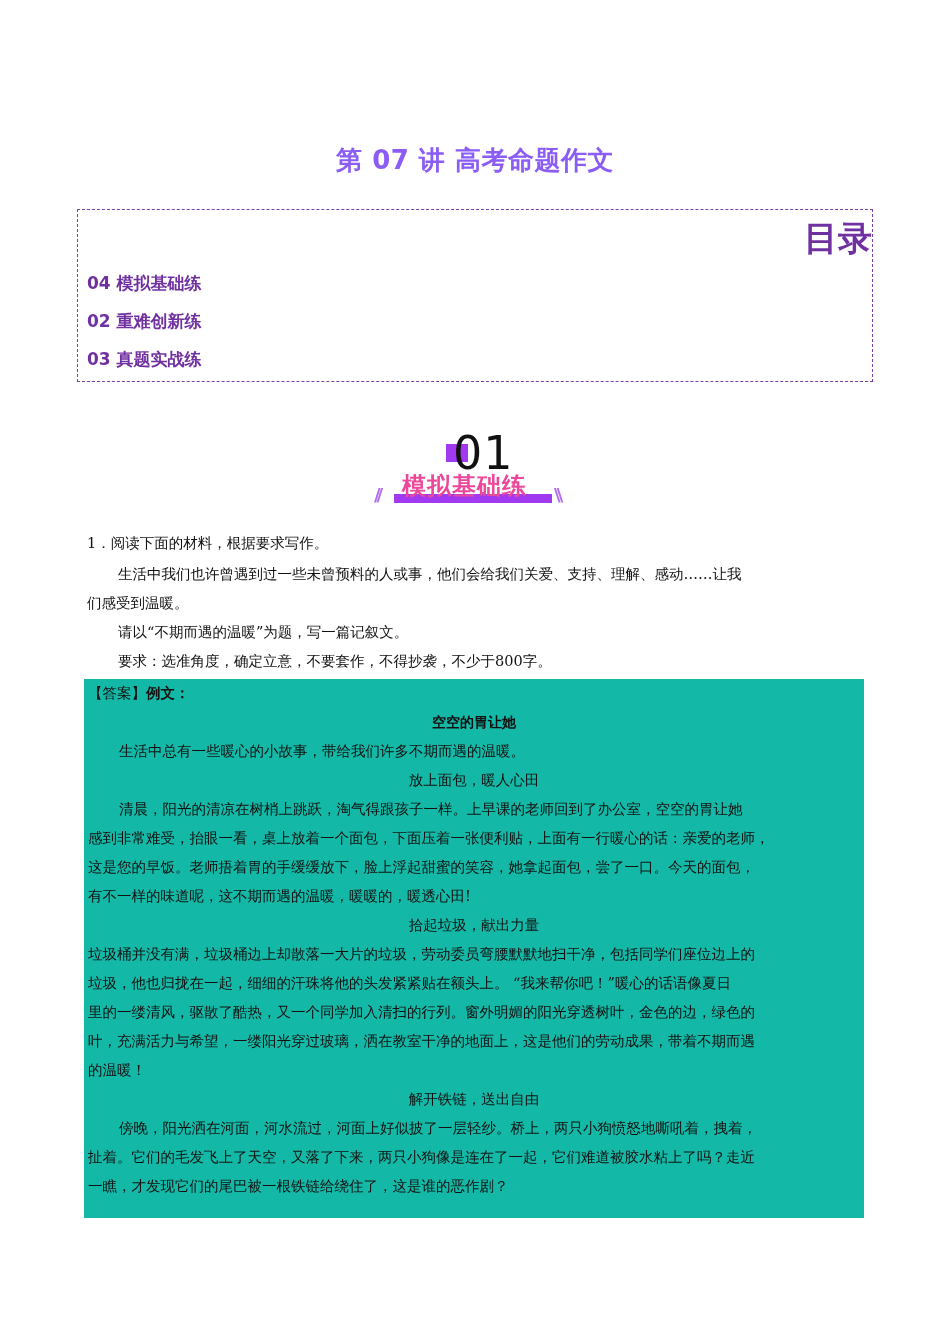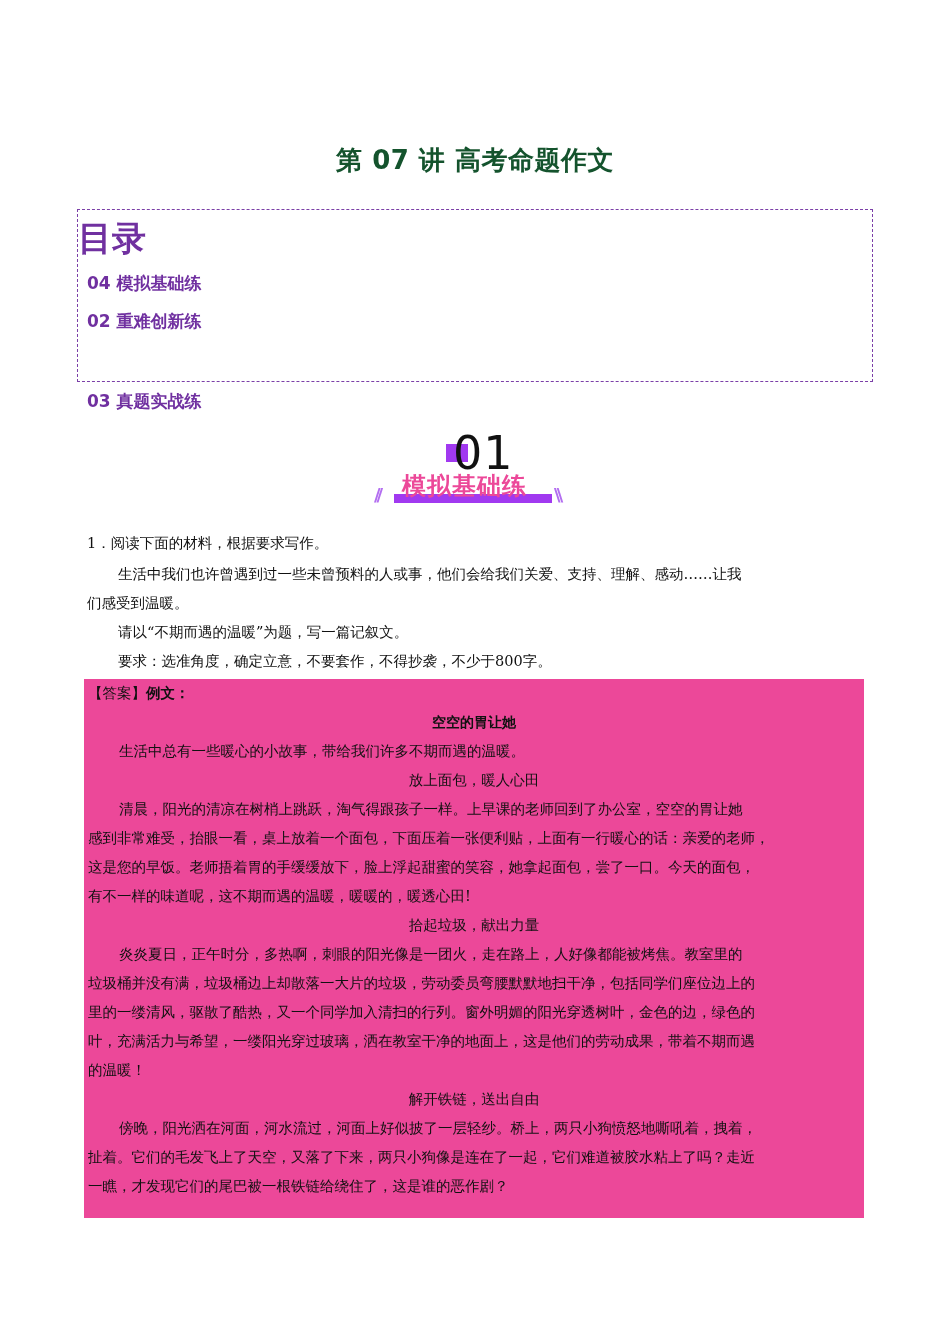--- a/index.html
+++ b/index.html
@@ -2,29 +2,29 @@
 <html><head>
 <meta charset="utf-8">
 <style>
   * { box-sizing: border-box; margin: 0; padding: 0; }
   html, body { width: 950px; height: 1344px; background: #ffffff; }
   body { position: relative; font-family: "DejaVu Serif", "Liberation Serif", serif; color: #111; overflow: hidden; }
 
   .page-title {
     position: absolute; top: 143px; left: 0; width: 950px; text-align: center;
     font-family: "DejaVu Sans", "Liberation Sans", sans-serif;
-    font-size: 26px; font-weight: bold; color: #14532d; letter-spacing: 0.5px;
+    font-size: 26px; font-weight: bold; color: #8b5cf6; letter-spacing: 0.5px;
   }
 
   .toc-box {
     position: absolute; left: 77px; top: 209px; width: 796px; height: 173px;
     border: 1.5px dashed #7b3fa8;
   }
   .toc-heading {
-    position: absolute; top: 6px; left: 0; width: 100%; text-align: left;
+    position: absolute; top: 6px; left: 0; width: 100%; text-align: right;
     font-family: "DejaVu Sans", "Liberation Sans", sans-serif;
     font-size: 34px; font-weight: bold; color: #7030a0;
   }
   .toc-item {
     position: absolute; left: 9px;
     font-family: "DejaVu Sans", "Liberation Sans", sans-serif;
     font-size: 17px; font-weight: bold; color: #7030a0; cursor: pointer;
   }
 
   .section-badge { position: absolute; left: 380px; top: 428px; width: 200px; height: 80px; }
@@ -46,37 +46,37 @@
   }
   .badge-slash-l { left: -6px; }
   .badge-slash-r { left: 178px; transform: scaleX(-1); }
 
   .q-block { position: absolute; left: 87px; width: 780px; font-size: 14.5px; line-height: 29px; }
   .q-line { white-space: nowrap; }
   .indent { padding-left: 31px; }
 
   .answer-box {
     position: absolute; left: 84px; top: 679px; width: 780px; height: 539px;
-    background: #ec4899;
+    background: #14b8a6;
   }
   .ans-text { position: absolute; left: 4px; width: 772px; font-size: 14.5px; line-height: 29px; }
   .ans-line { white-space: nowrap; overflow: hidden; }
   .center { text-align: center; }
   .bold-sans { font-family: "DejaVu Sans", "Liberation Sans", sans-serif; font-weight: bold; }
 </style>
 </head>
 <body>
 
 <div class="page-title">第 07 讲 高考命题作文</div>
 
 <div class="toc-box">
   <div class="toc-heading">目录</div>
   <div class="toc-item" style="top:62px;">04 模拟基础练</div>
   <div class="toc-item" style="top:100px;">02 重难创新练</div>
-  <div class="toc-item" style="top:138px;margin-top:42px;">03 真题实战练</div>
+  <div class="toc-item" style="top:138px;">03 真题实战练</div>
 </div>
 
 <div class="section-badge">
   <div class="badge-square"></div>
   <div class="badge-num">01</div>
   <div class="badge-bar"></div>
   <div class="badge-slash-l">//</div>
   <div class="badge-label">模拟基础练</div>
   <div class="badge-slash-r">//</div>
 </div>
@@ -97,22 +97,22 @@
     <div class="ans-line center bold-sans" style="font-size:14px;">空空的胃让她</div>
     <div class="ans-line indent">生活中总有一些暖心的小故事，带给我们许多不期而遇的温暖。</div>
 
     <div class="ans-line center">放上面包，暖人心田</div>
     <div class="ans-line indent">清晨，阳光的清凉在树梢上跳跃，淘气得跟孩子一样。上早课的老师回到了办公室，空空的胃让她</div>
     <div class="ans-line">感到非常难受，抬眼一看，桌上放着一个面包，下面压着一张便利贴，上面有一行暖心的话：亲爱的老师，</div>
     <div class="ans-line">这是您的早饭。老师捂着胃的手缓缓放下，脸上浮起甜蜜的笑容，她拿起面包，尝了一口。今天的面包，</div>
     <div class="ans-line">有不一样的味道呢，这不期而遇的温暖，暖暖的，暖透心田!</div>
 
     <div class="ans-line center">拾起垃圾，献出力量</div>
-    <div class="ans-line indent">炎炎夏日，正午时分，多热啊，刺眼的阳光像是一团火，走在路上，人好像都能被烤焦。教室里的</div>
     <div class="ans-line">垃圾桶并没有满，垃圾桶边上却散落一大片的垃圾，劳动委员弯腰默默地扫干净，包括同学们座位边上的</div>
+    <div class="ans-line">垃圾，他也归拢在一起，细细的汗珠将他的头发紧紧贴在额头上。 “我来帮你吧！”暖心的话语像夏日</div>
     <div class="ans-line">里的一缕清风，驱散了酷热，又一个同学加入清扫的行列。窗外明媚的阳光穿透树叶，金色的边，绿色的</div>
     <div class="ans-line">叶，充满活力与希望，一缕阳光穿过玻璃，洒在教室干净的地面上，这是他们的劳动成果，带着不期而遇</div>
     <div class="ans-line">的温暖！</div>
 
     <div class="ans-line center">解开铁链，送出自由</div>
     <div class="ans-line indent">傍晚，阳光洒在河面，河水流过，河面上好似披了一层轻纱。桥上，两只小狗愤怒地嘶吼着，拽着，</div>
     <div class="ans-line">扯着。它们的毛发飞上了天空，又落了下来，两只小狗像是连在了一起，它们难道被胶水粘上了吗？走近</div>
     <div class="ans-line">一瞧，才发现它们的尾巴被一根铁链给绕住了，这是谁的恶作剧？</div>
   </div>
 </div>

